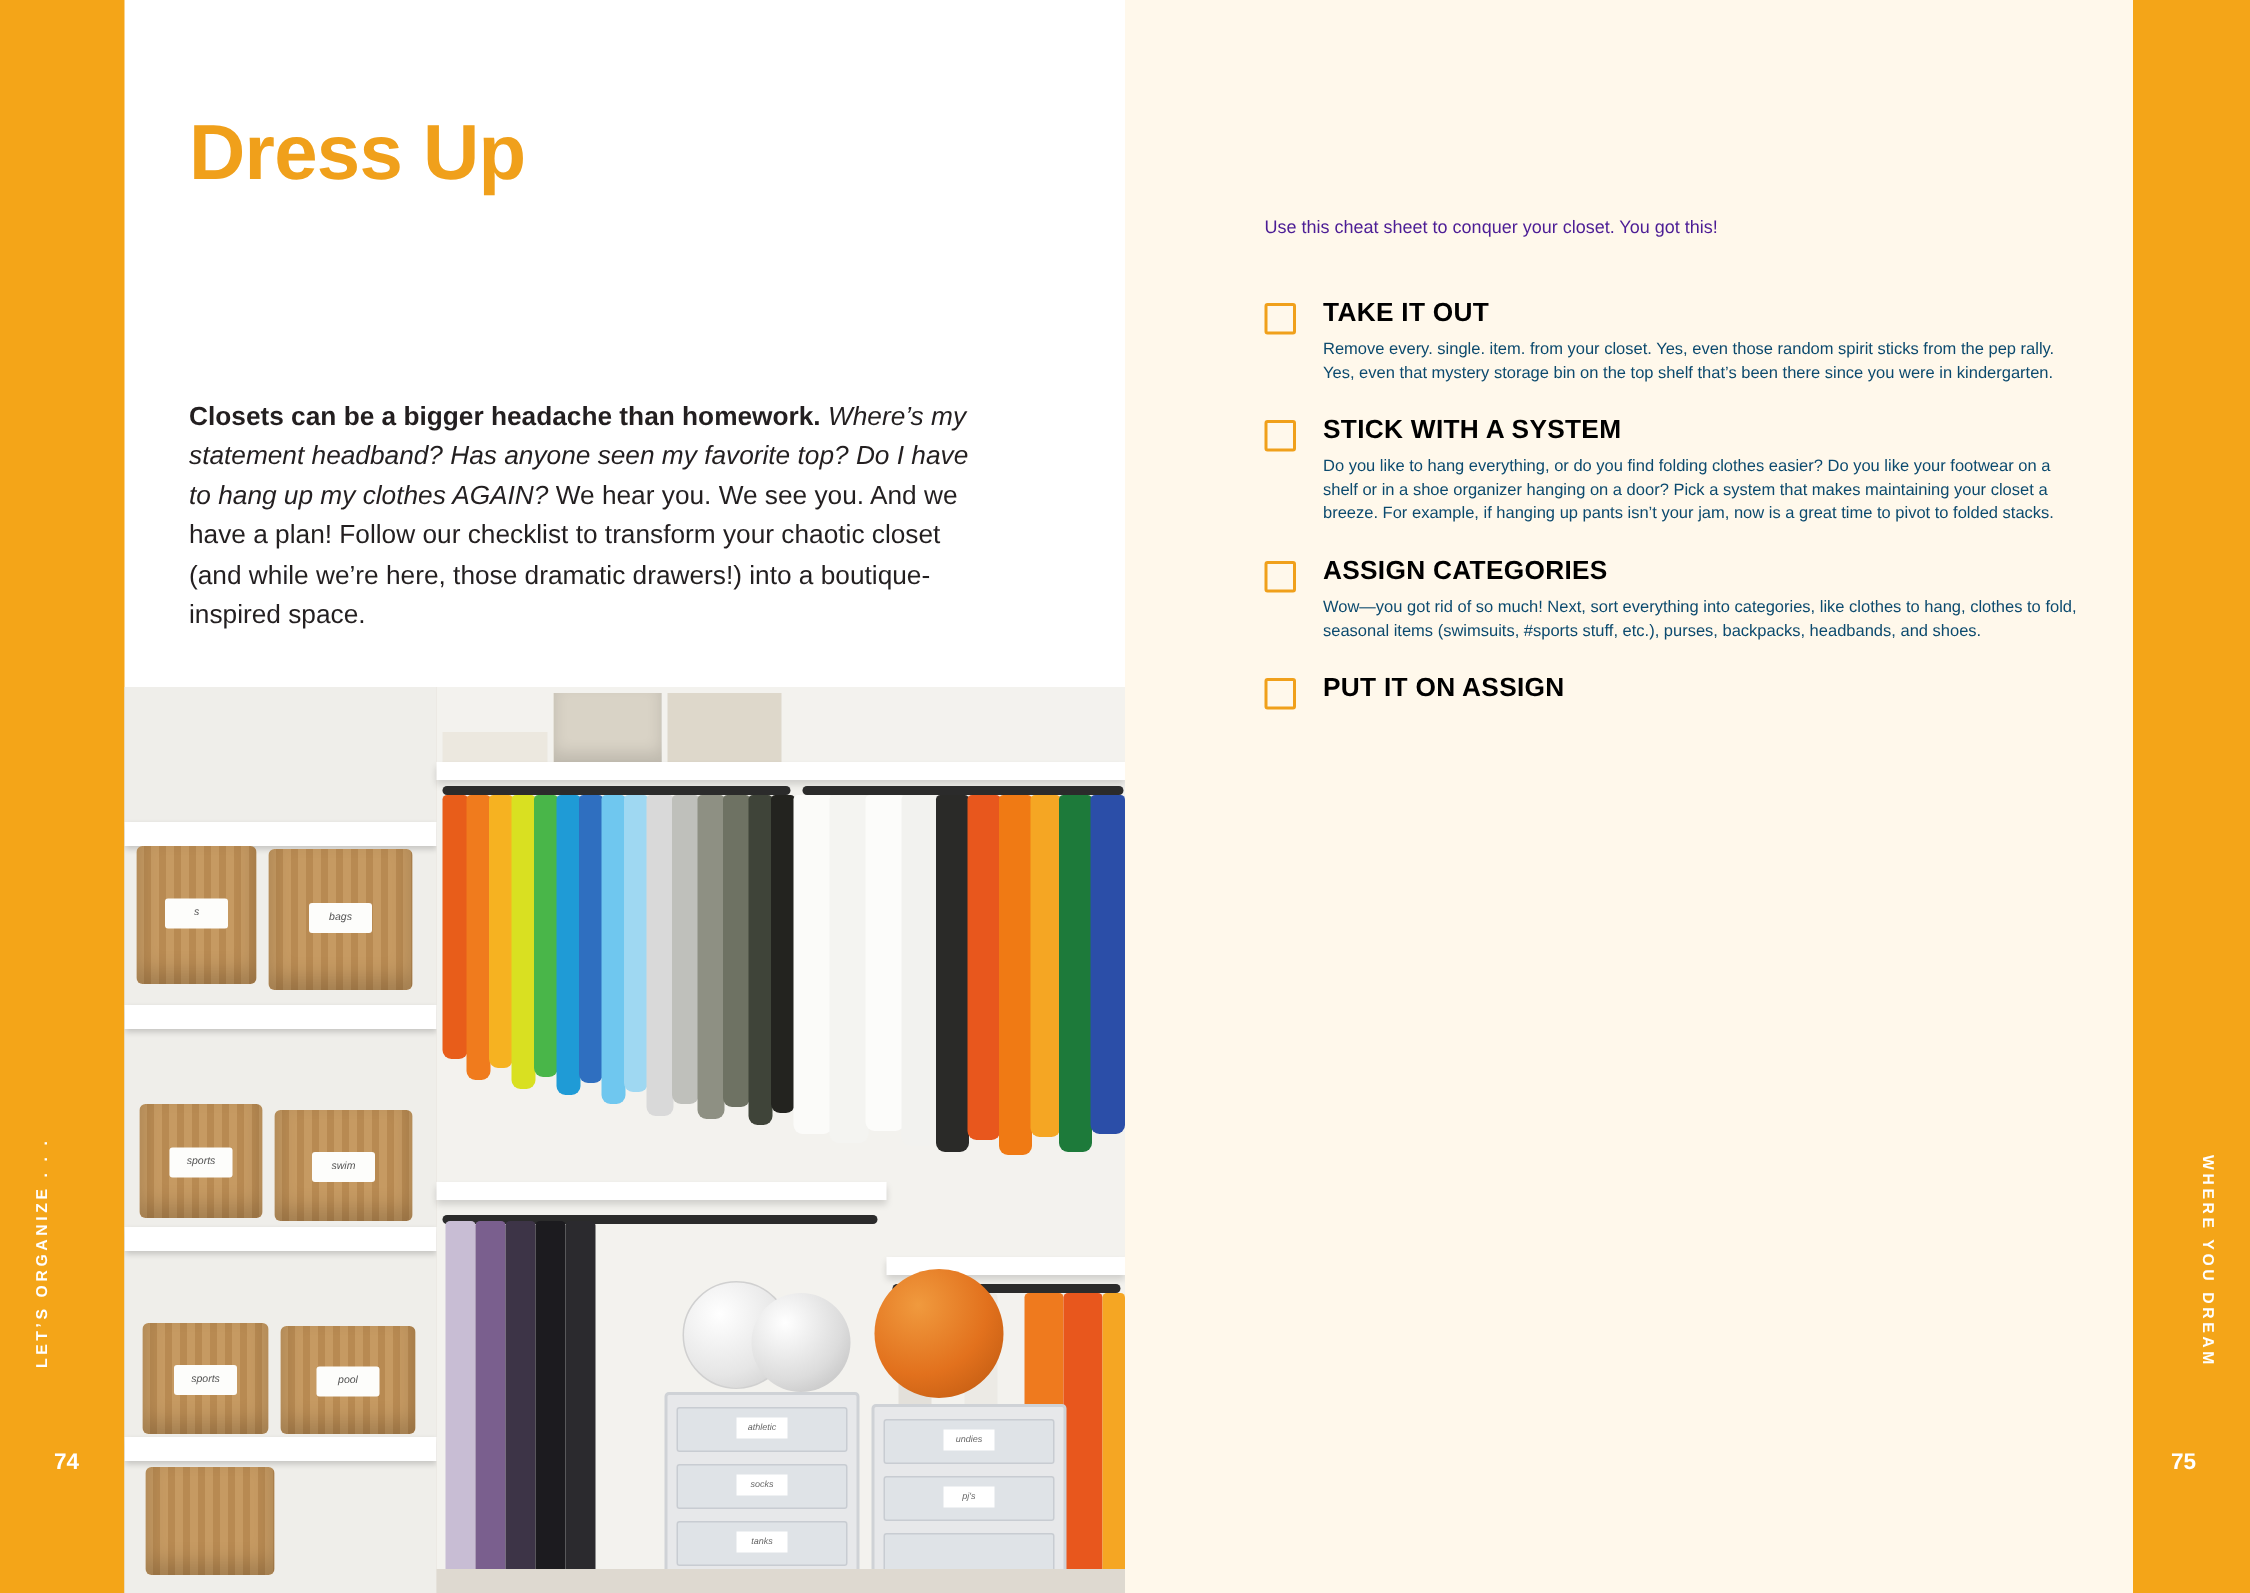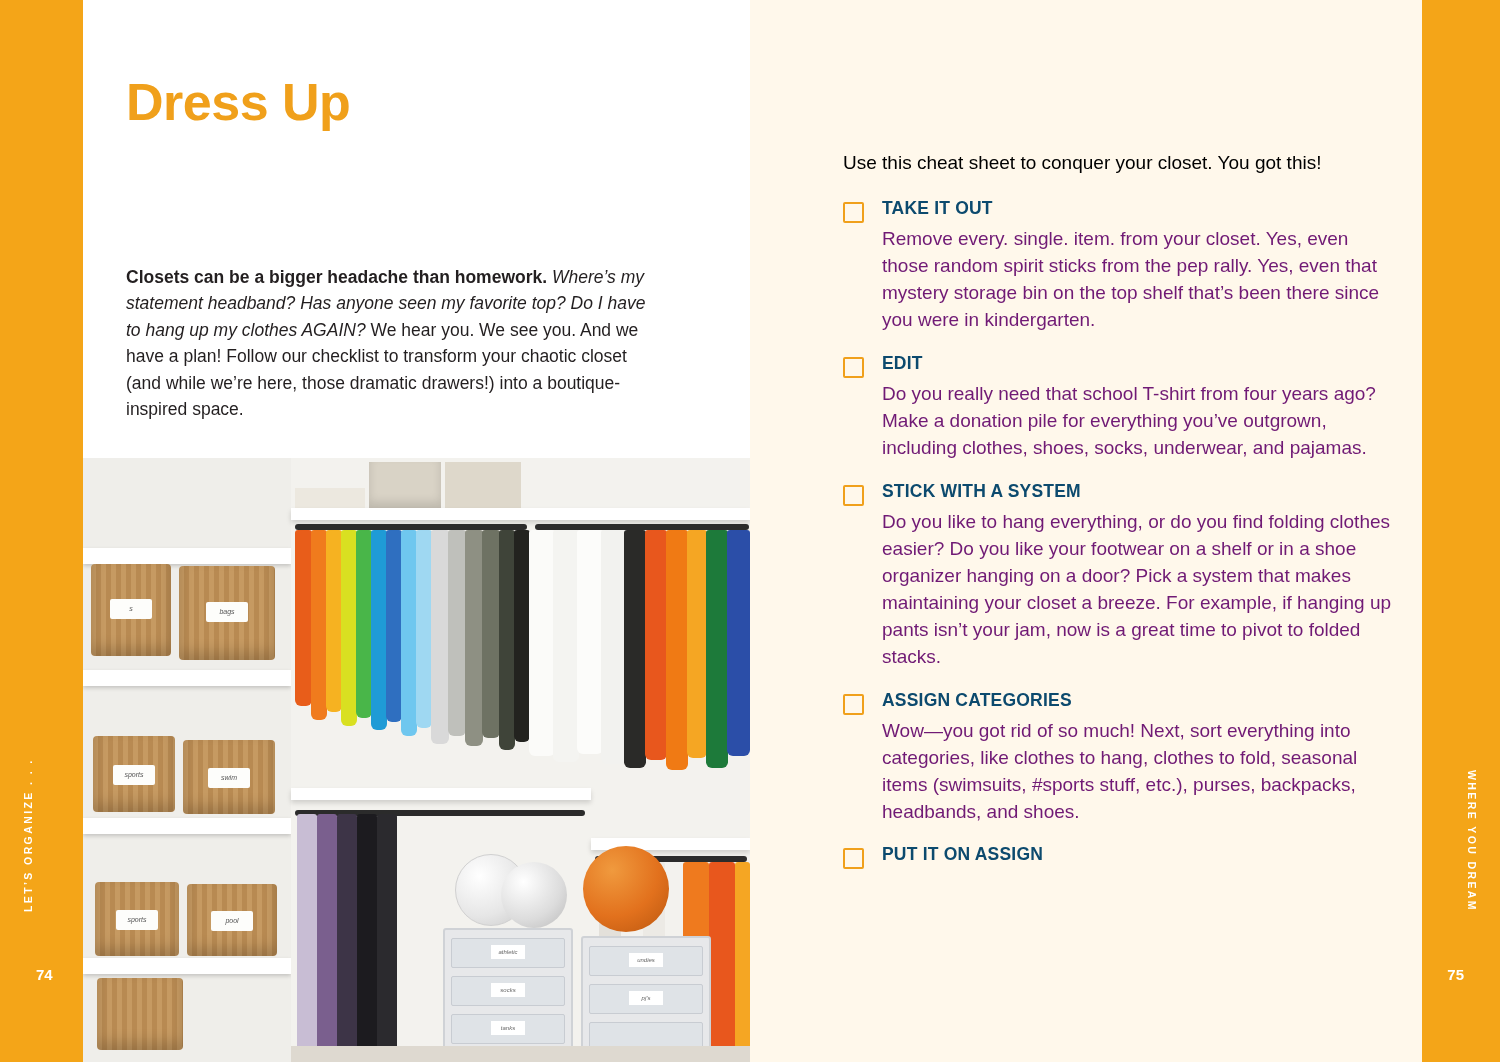--- a/index.html
+++ b/index.html
@@ -92,49 +92,49 @@
     position: absolute;
     left: 239px; top: 76px;
     font-size: 30px;
     font-weight: 700;
     color: #F0A01B;
   }
   .subhead {
     position: absolute;
     left: 93px; top: 131px;
     width: 540px;
-    font-size: 19px;
-    color: #000000;
+    font-size: 12px;
+    color: #4c1d95;
     line-height: 1.4;
   }
   .items {
     position: absolute;
     left: 93px; top: 198px;
     width: 550px;
   }
   .item { position: relative; margin-bottom: 19px; padding-left: 39px; }
   .checkbox {
     position: absolute;
     left: 0; top: 4px;
     width: 21px; height: 21px;
     border: 2.2px solid #F0A01B;
     border-radius: 2px;
     background: transparent;
   }
   .item-title {
     font-size: 17.5px;
     font-weight: 700;
-    color: #0c4a6e;
+    color: #000000;
     letter-spacing: 0.2px;
     margin: 0 0 7px 0;
   }
   .item-body {
-    font-size: 19px;
+    font-size: 11px;
     line-height: 1.42;
-    color: #701a75;
+    color: #0c4a6e;
     margin: 0;
   }
   .item-body i { font-style: italic; }
   .date-row {
     position: absolute;
     left: 93px; top: 905px;
     display: flex;
     align-items: center;
     gap: 14px;
   }
@@ -330,25 +330,20 @@
     <p class="subhead">Use this cheat sheet to conquer your closet. You got this!</p>
 
     <div class="items">
 
       <div class="item">
         <span class="checkbox"></span>
         <p class="item-title">TAKE IT OUT</p>
         <p class="item-body">Remove every. single. item. from your closet. Yes, even those random spirit sticks from the pep rally. Yes, even that mystery storage bin on the top shelf that’s been there since you were in kindergarten.</p>
       </div>
 
-      <div class="item">
-        <span class="checkbox"></span>
-        <p class="item-title">EDIT</p>
-        <p class="item-body">Do you really need that school T-shirt from four years ago? Make a donation pile for everything you’ve outgrown, including clothes, shoes, socks, underwear, and pajamas.</p>
-      </div>
 
       <div class="item">
         <span class="checkbox"></span>
         <p class="item-title">STICK WITH A SYSTEM</p>
         <p class="item-body">Do you like to hang everything, or do you find folding clothes easier? Do you like your footwear on a shelf or in a shoe organizer hanging on a door? Pick a system that makes maintaining your closet a breeze. For example, if hanging up pants isn’t your jam, now is a great time to pivot to folded stacks.</p>
       </div>
 
       <div class="item">
         <span class="checkbox"></span>
         <p class="item-title">ASSIGN CATEGORIES</p>

